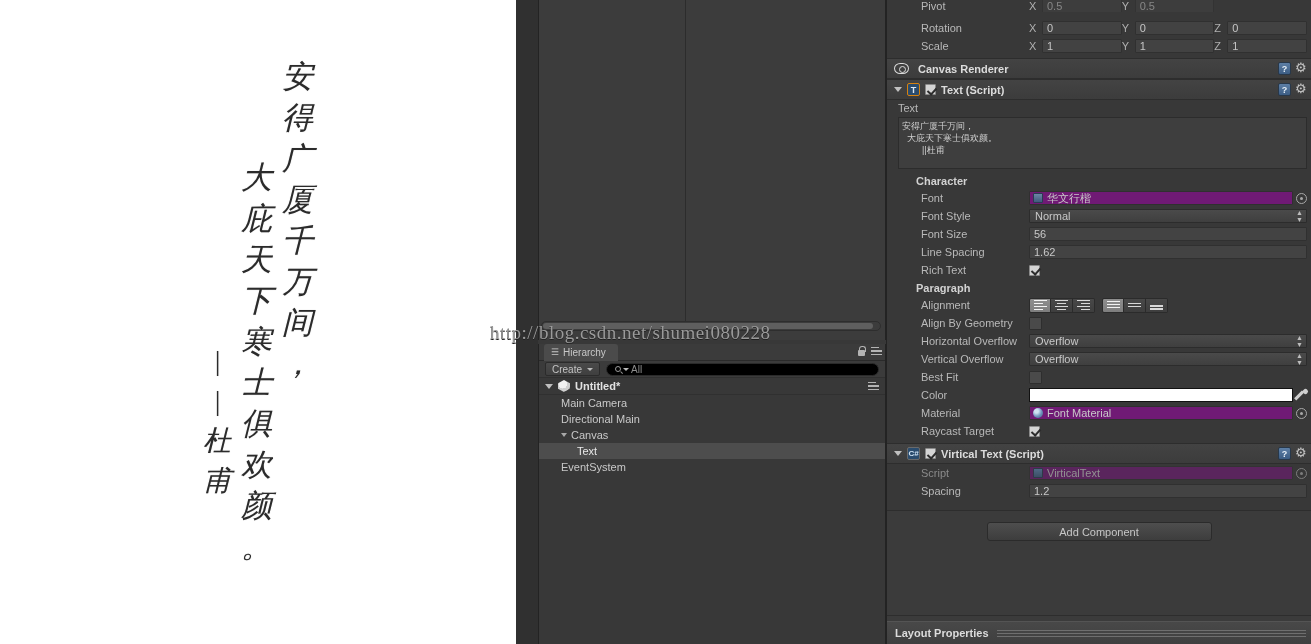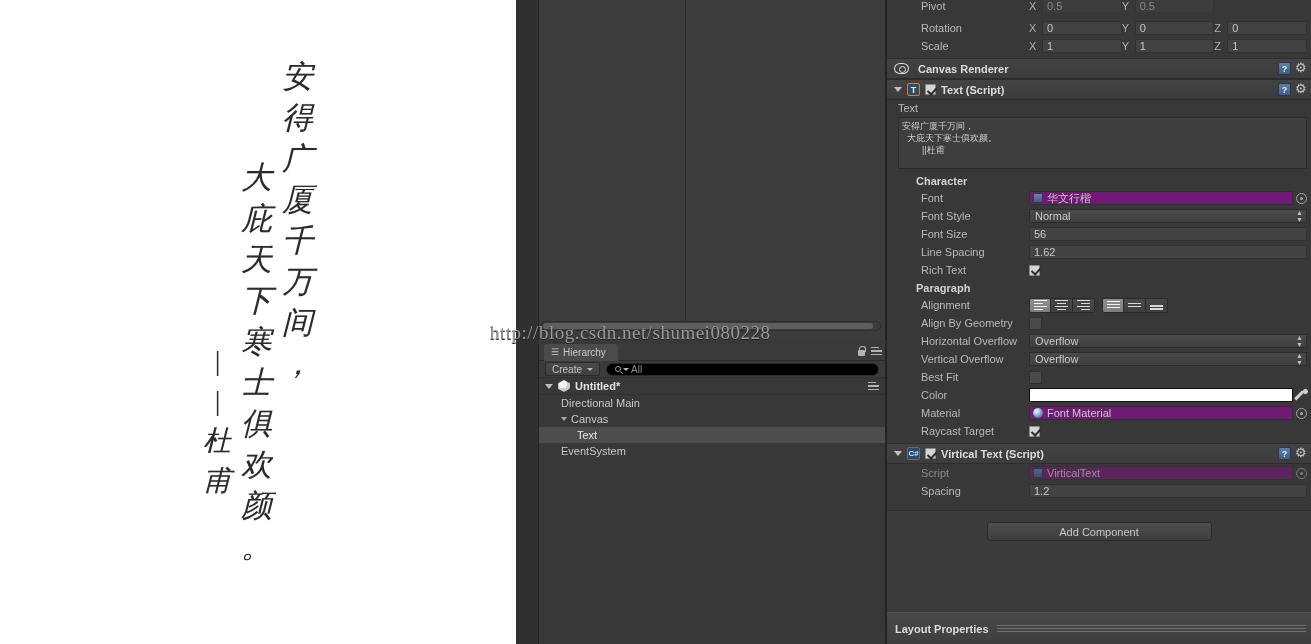--- a/index.html
+++ b/index.html
@@ -335,21 +335,21 @@
     display: flex; align-items: center; justify-content: center;
     font-size: 11px; color: #c7c7c7;
   }
   .filler { background: #3b3b3b; height: 84px; }
 
   .layout-props {
     position: absolute; left: 0; bottom: 0; width: 425px; height: 29px;
     background: #3b3b3b; border-top: 1px solid #2d2d2d;
   }
   .lp-bar {
-    position: absolute; left: 0; bottom: 0; width: 425px; height: 32px;
+    position: absolute; left: 0; bottom: 0; width: 425px; height: 23px;
     background: linear-gradient(#484848,#3f3f3f);
     border-top: 1px solid #545454;
     display: flex; align-items: center; padding-left: 8px; gap: 8px;
   }
   .lp-bar .t { font-size: 11px; font-weight: bold; color: #dcdcdc; white-space: nowrap; }
   .lp-bar .lines { flex: 1; display: flex; flex-direction: column; gap: 2px; padding-right: 6px; }
   .lp-bar .lines i { display: block; height: 1px; background: #6f6f6f; }
 </style>
 </head>
 <body>
@@ -435,20 +435,23 @@
         <span class="unity-cube"></span>
         <span class="label">Untitled*</span>
         <span class="burger">
             <i></i>
             <i></i>
             <i></i>
           </span>
       </div>
 
       <div class="h-item lvl2">
+        <span>Main Camera</span>
+      </div>
+      <div class="h-item lvl2">
         <span>Directional Main</span>
       </div>
       <div class="h-item lvl2">
         <span class="tri small"></span>
         <span>Canvas</span>
       </div>
       <div class="h-item lvl3 selected">
         <span>Text</span>
       </div>
       <div class="h-item lvl2">

